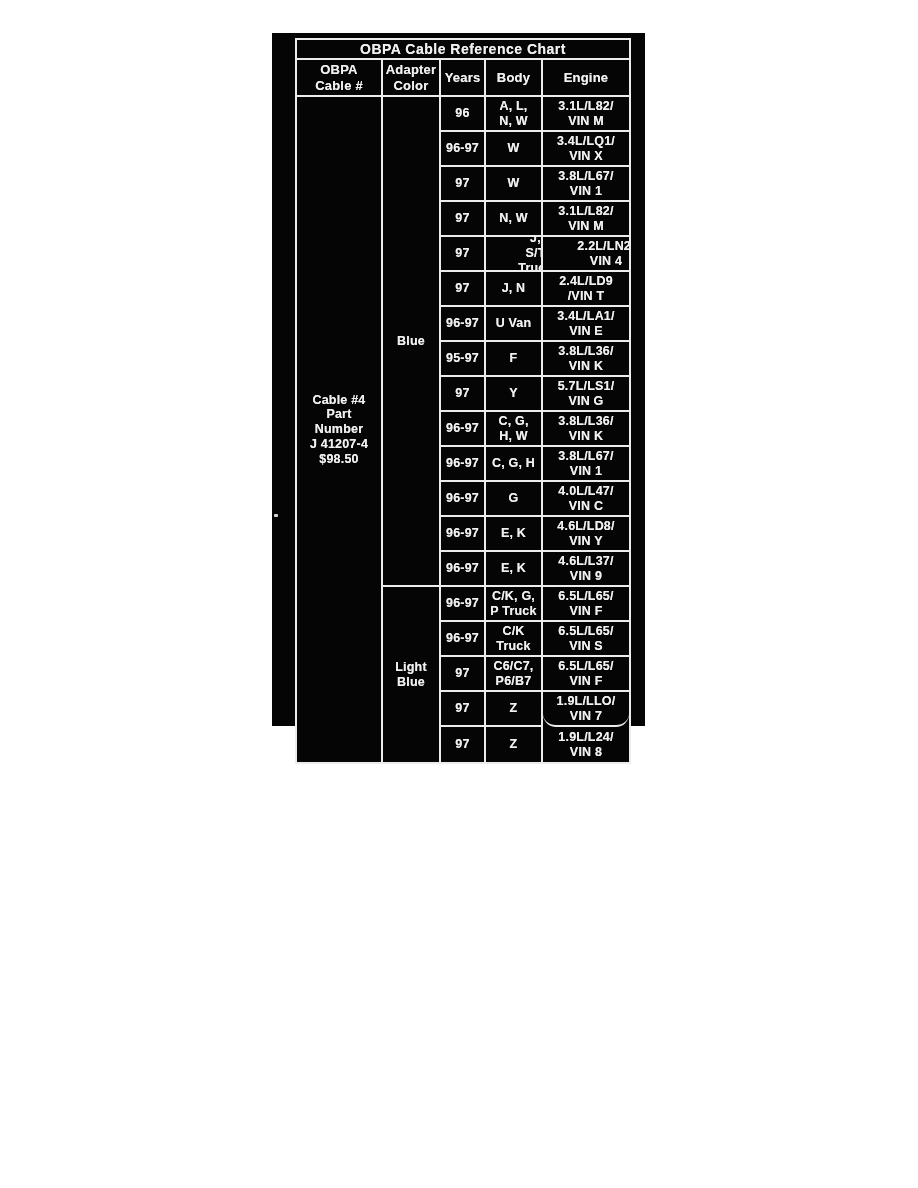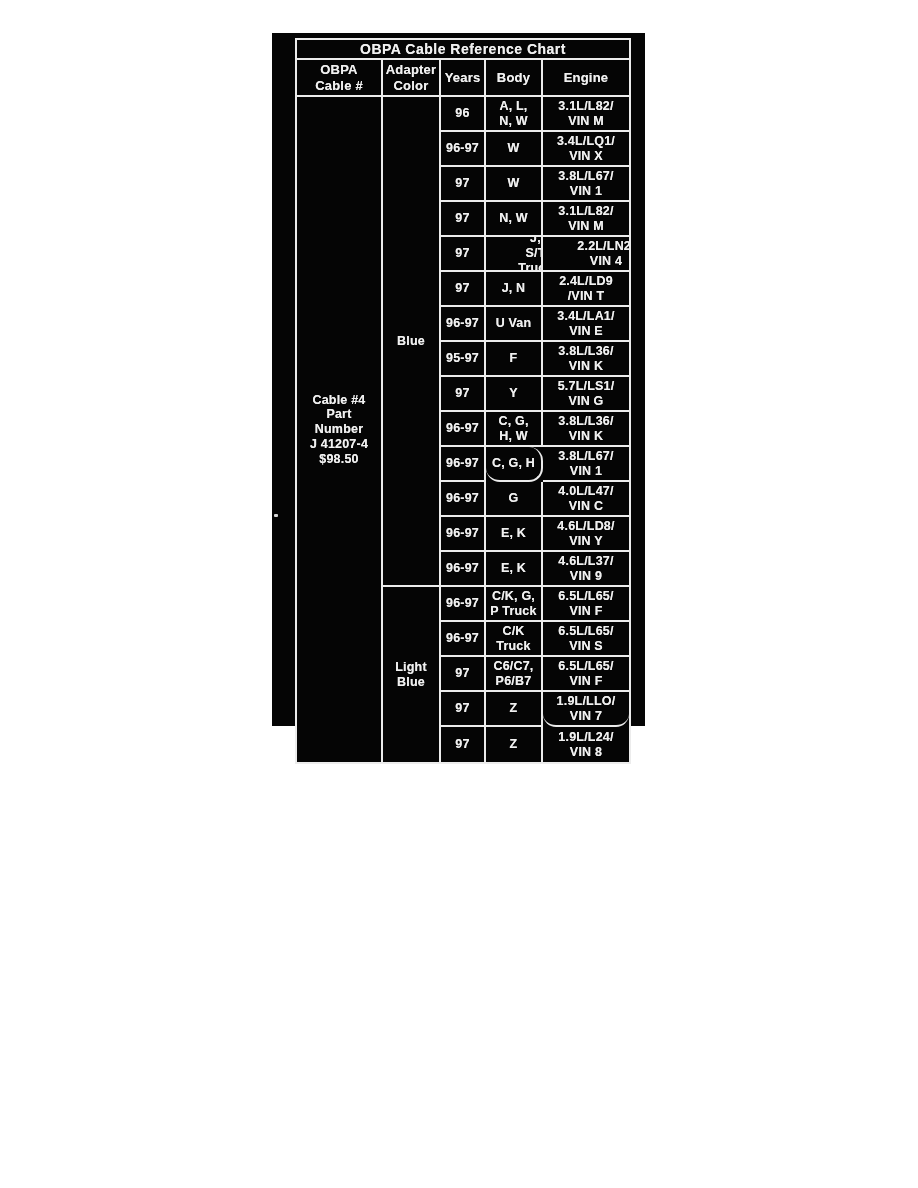--- a/index.html
+++ b/index.html
@@ -139,21 +139,21 @@
         <div class="cell" style="grid-area: 11 / 3;">97</div>
         <div class="cell" style="grid-area: 11 / 4;">Y</div>
         <div class="cell" style="grid-area: 11 / 5; border-right: none;">5.7L/LS1/
 VIN G</div>
         <div class="cell" style="grid-area: 12 / 3;">96-97</div>
         <div class="cell" style="grid-area: 12 / 4;">C, G,
 H, W</div>
         <div class="cell" style="grid-area: 12 / 5; border-right: none;">3.8L/L36/
 VIN K</div>
         <div class="cell" style="grid-area: 13 / 3;">96-97</div>
-        <div class="cell" style="grid-area: 13 / 4; border-radius: 14px;">C, G, H</div>
+        <div class="cell" style="grid-area: 13 / 4;">C, G, H</div>
         <div class="cell" style="grid-area: 13 / 5; border-right: none;">3.8L/L67/
 VIN 1</div>
         <div class="cell" style="grid-area: 14 / 3;">96-97</div>
         <div class="cell" style="grid-area: 14 / 4;">G</div>
         <div class="cell" style="grid-area: 14 / 5; border-right: none;">4.0L/L47/
 VIN C</div>
         <div class="cell" style="grid-area: 15 / 3;">96-97</div>
         <div class="cell" style="grid-area: 15 / 4;">E, K</div>
         <div class="cell" style="grid-area: 15 / 5; border-right: none;">4.6L/LD8/
 VIN Y</div>

